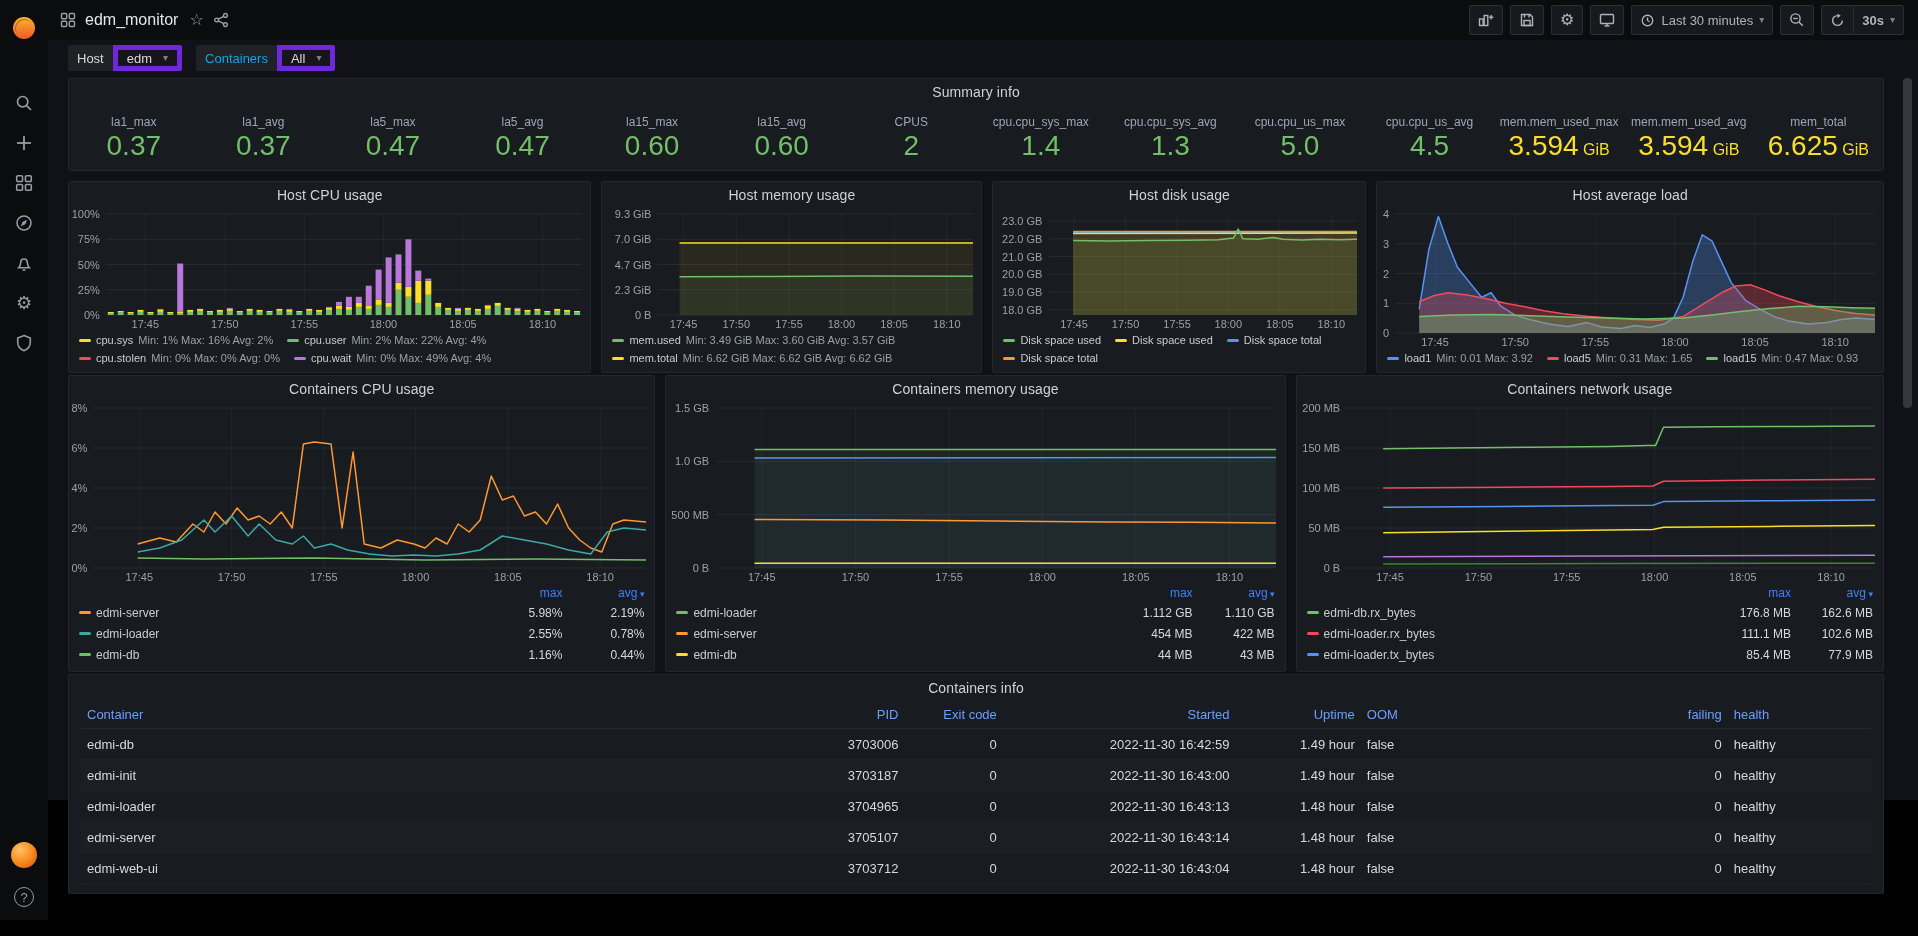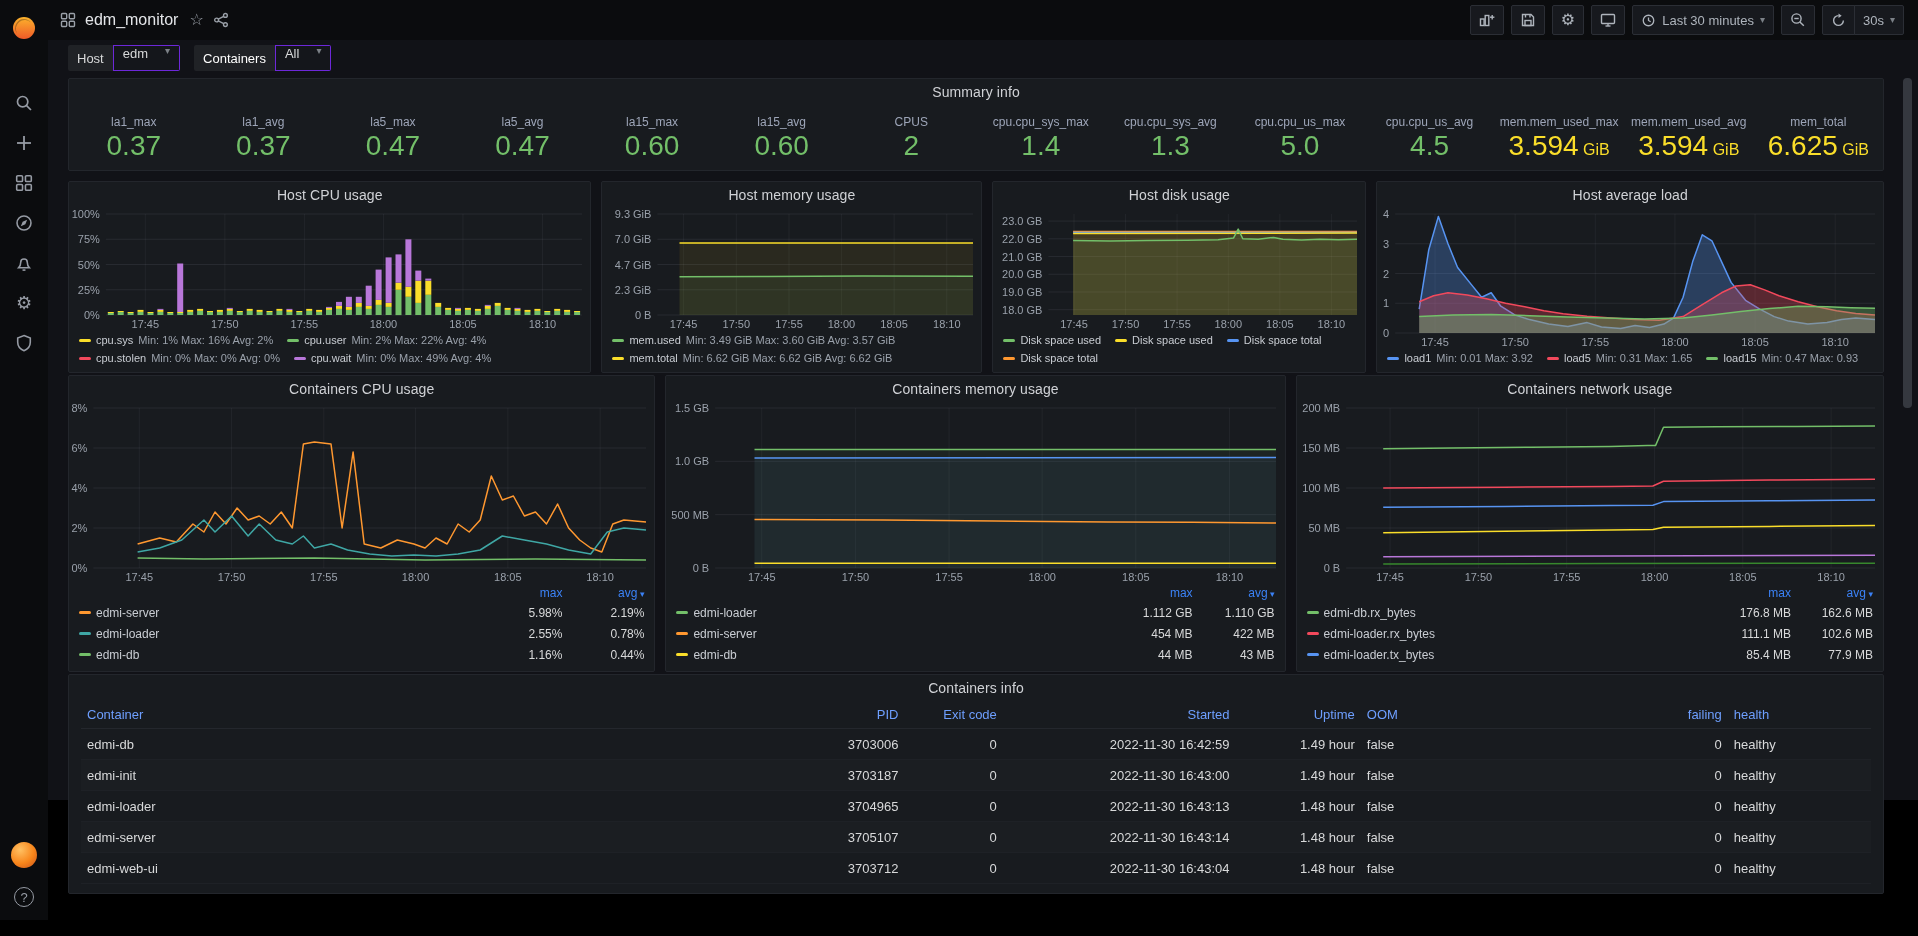--- a/index.html
+++ b/index.html
@@ -17,26 +17,26 @@
 .topbar{height:40px;background:#0b0c0e;display:flex;align-items:center;gap:9px;padding:0 14px 0 12px}
 .tb-title{font-size:16px;font-weight:500;color:#e4e6e9;margin-right:2px}
 .icon-btn{color:#9aa0a8;display:flex;align-items:center;justify-content:center;cursor:pointer}
 .star-glyph{font-size:16px;line-height:1}
 .tb-right{margin-left:auto;display:flex;align-items:center;gap:7px}
 .tb-btn{height:30px;min-width:30px;display:flex;align-items:center;justify-content:center;gap:6px;padding:0 8px;background:#17191e;border:1px solid #2b2e35;border-radius:2px;color:#aeb4bc;font-size:13px;cursor:pointer;white-space:nowrap}
 .tb-seg{display:flex}
 .tb-seg .tb-btn:first-child{border-radius:2px 0 0 2px}
 .tb-seg .tb-btn:last-child{border-radius:0 2px 2px 0;margin-left:-1px}
 .caret{font-size:10px;color:#7b8087;line-height:1}
-.bold-sm{font-weight:400}
+.bold-sm{font-weight:700}
 .submenu{height:36px;display:flex;align-items:center;gap:14px;padding-left:20px;background:#111217}
 .chip{display:flex;height:26px;border-radius:2px;overflow:hidden;font-size:13px}
 .chip-label{background:#202226;display:flex;align-items:center;padding:0 9px;color:#d8d9da}
-.chip-label.blue{color:#ffffff}
-.chip-value{background:#14161b;border:1px solid #6d28d9;display:flex;gap:17px;padding:0 9px;color:#d8d9da;cursor:pointer}
+.chip-label.blue{color:#0ea5e9}
+.chip-value{background:#14161b;border:5px solid #6d28d9;display:flex;align-items:center;gap:11px;padding:0 9px;color:#d8d9da;cursor:pointer}
 .dashboard{position:absolute;left:0;top:76px;right:0;bottom:0;padding:2px 34px 0 20px}
 .panel{background:#181b1f;border:1px solid #23262c;border-radius:2px;display:flex;flex-direction:column;min-width:0}
 .panel-title{height:26px;display:flex;align-items:center;justify-content:center;font-size:14px;font-weight:500;color:#d0d2d6;letter-spacing:.1px;cursor:pointer;flex:none}
 .row{display:flex;gap:10px;margin-bottom:2px}
 .p-summary{height:93px;margin-bottom:10px}
 .row1{height:192px}
 .row2{height:297px}
 .p-table{height:220px}
 .p-cpu{flex:527}.p-mem{flex:383}.p-disk{flex:376}.p-load{flex:511}
 .p-ccpu{flex:589}.p-cmem{flex:622}.p-cnet{flex:590}

